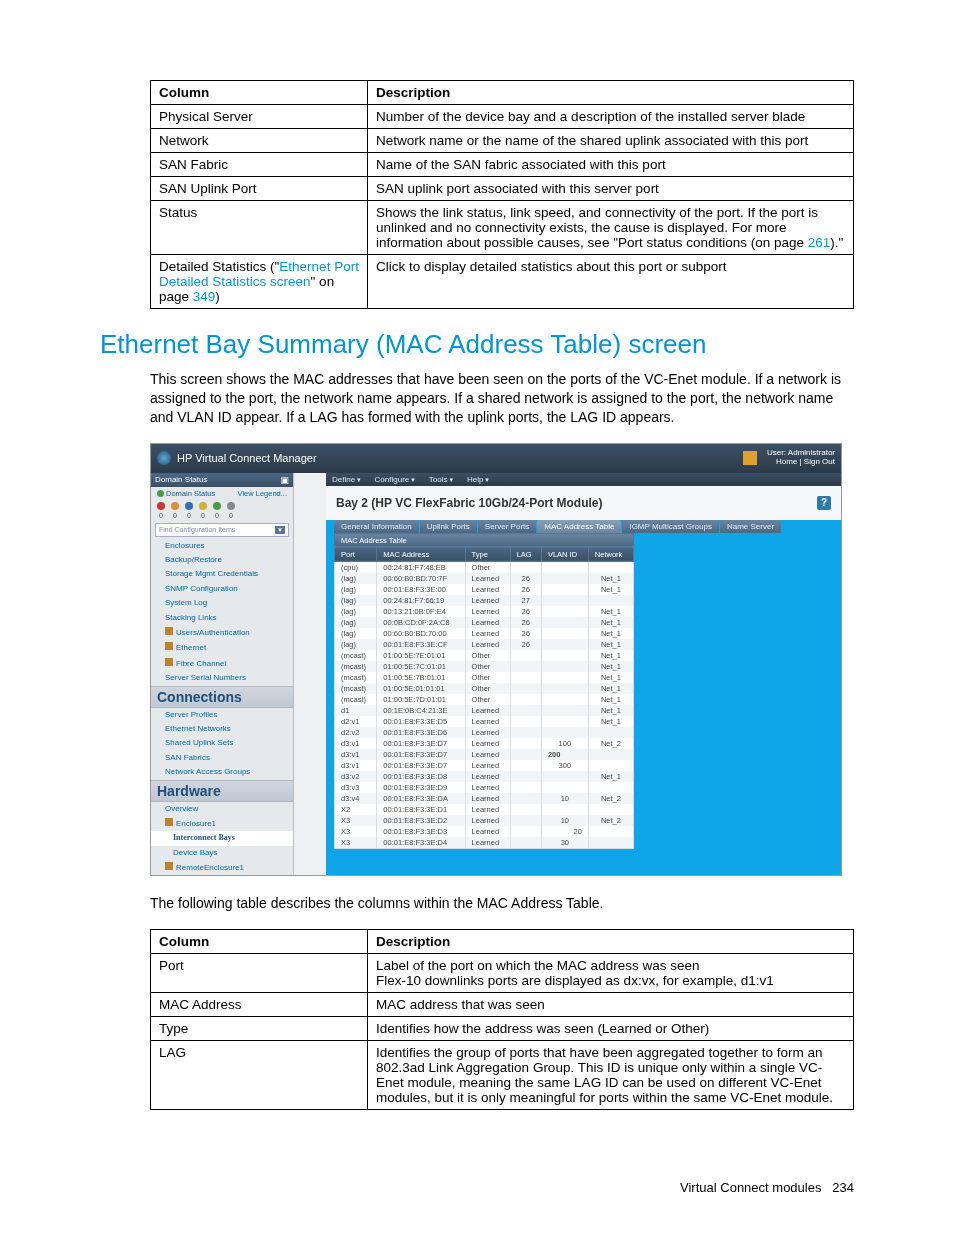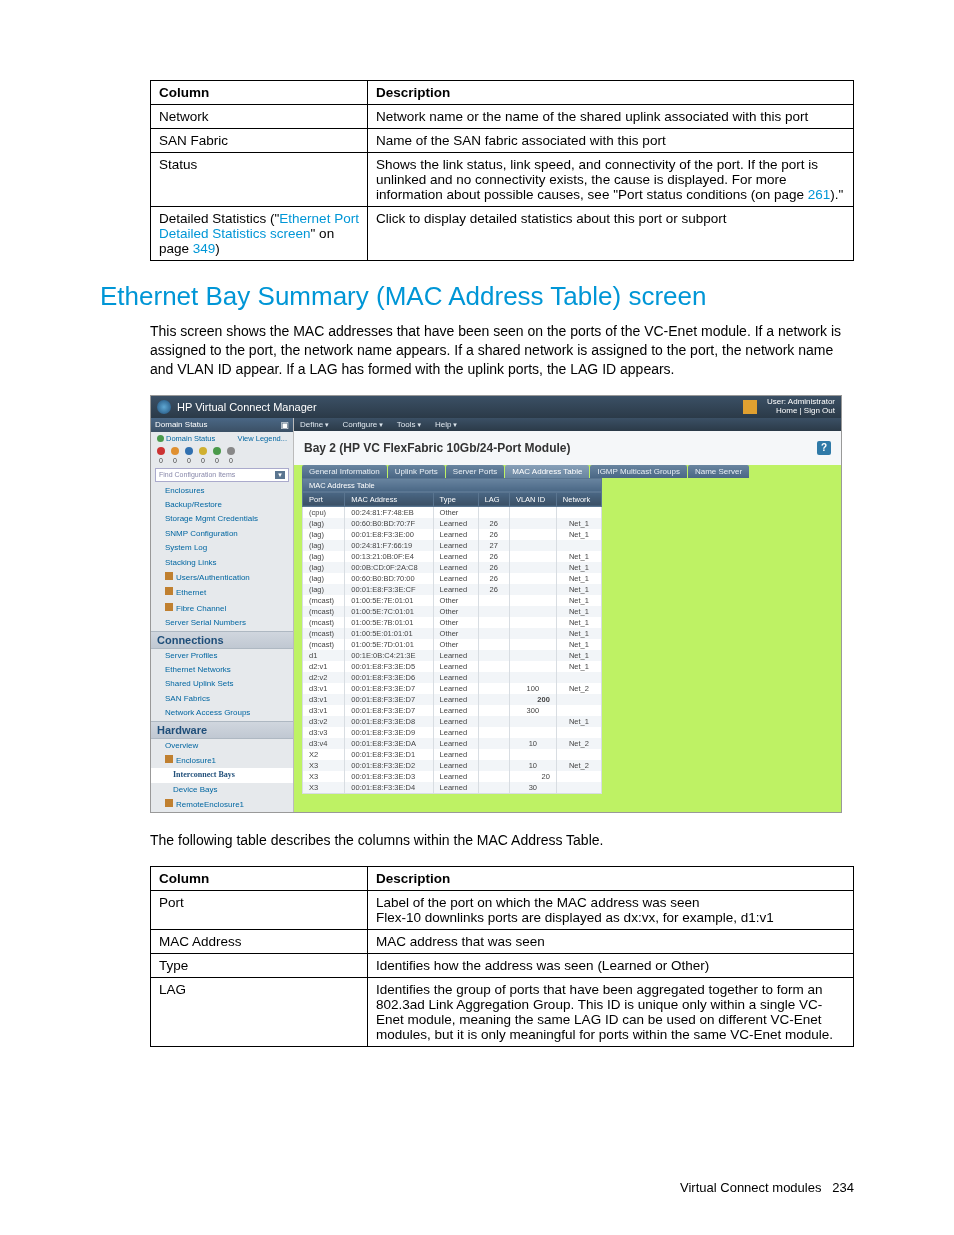--- a/index.html
+++ b/index.html
@@ -61,21 +61,21 @@
     background: #eef0f2;
     font-family: Arial, sans-serif;
     margin: 10px 0 18px 0;
   }
   .app-titlebar {
     display: flex;
     align-items: center;
     justify-content: space-between;
     background: linear-gradient(#3b5065,#2b3a48);
     color: #fff;
-    height: 22px;
+    height: 29px;
     padding: 0 6px;
     font-size: 11px;
   }
   .app-titlebar .left { display:flex; align-items:center; gap:6px;}
   .hp-logo {
     width:14px; height:14px; border-radius:50%;
     background: radial-gradient(circle,#5fa8d3,#1f4e79);
     display:inline-block;
   }
   .app-titlebar .right { font-size:8px; text-align:right; line-height:1.1;}
@@ -103,37 +103,37 @@
   .si.red{background:#cc3333;} .si.or{background:#e09030;} .si.bl{background:#3070b0;} .si.yl{background:#d0b030;} .si.gr{background:#4a9a4a;} .si.gy{background:#888;}
   .status-nums { display:flex; gap:6px; padding:0 6px 2px 6px; font-size:7px; color:#444;}
   .status-nums span{min-width:8px; text-align:center;}
   .find-box {
     margin:2px 4px; height:12px; background:#fff; border:1px solid #aac;
     font-size:7px; color:#88a; padding:0 3px; overflow:hidden; display:flex; align-items:center;
   }
   .section-hdr {
     background: linear-gradient(#d0d6de,#c0c8d2);
     color:#1f4e79;
-    font-size:11px; font-weight:bold;
+    font-size:14px; font-weight:bold;
     padding:2px 6px; border-top:1px solid #aeb8c2; border-bottom:1px solid #aeb8c2;
   }
   .nav-item {
     padding:2px 6px 2px 14px;
     color:#0066a1;
     cursor:pointer;
     line-height:1.3;
   }
   .nav-item.folder::before {
     content:"";
     display:inline-block; width:8px;height:8px; background:#c08030; margin-right:3px;
   }
   .nav-item.sel { background:#fff; font-weight:bold; color:#1f4e79;font-family:Liberation Serif, serif;}
   .nav-item.sub { padding-left:22px; }
 
-  .main-pane { flex:1; background:#bef264; position:relative; }
+  .main-pane { flex:1; background:#0ea5e9; position:relative;margin-left:32px; }
   .menubar {
     background: linear-gradient(#3b5065,#2b3a48);
     color:#e0e8ef; font-size:8px;
     padding:2px 6px;
     display:flex; gap:14px;
   }
   .menubar span::after{content:" \25BE"; font-size:7px;}
   .pane-title {
     background:#f5f7f9;
     padding:10px 10px; font-size:12px; font-weight:bold; color:#333;
@@ -181,26 +181,34 @@
 
     <table class="doc-table">
       <thead>
         <tr>
           <th style="width:200px">Column</th>
           <th>Description</th>
         </tr>
       </thead>
       <tbody id="t1body">
           <tr>
+            <td>Physical Server</td>
+            <td>Number of the device bay and a description of the installed server blade</td>
+          </tr>
+          <tr>
             <td>Network</td>
             <td>Network name or the name of the shared uplink associated with this port</td>
           </tr>
           <tr>
             <td>SAN Fabric</td>
             <td>Name of the SAN fabric associated with this port</td>
+          </tr>
+          <tr>
+            <td>SAN Uplink Port</td>
+            <td>SAN uplink port associated with this server port</td>
           </tr>
           <tr>
             <td>Status</td>
             <td>Shows the link status, link speed, and connectivity of the port. If the port is unlinked and no connectivity exists, the cause is displayed. For more information about possible causes, see "Port status conditions (on page <a class="link">261</a>)."</td>
           </tr>
           <tr>
             <td>Detailed Statistics ("<a class="link">Ethernet Port Detailed Statistics screen</a>" on page <a class="link">349</a>)</td>
             <td>Click to display detailed statistics about this port or subport</td>
           </tr>
         </tbody>
@@ -452,21 +460,21 @@
                     <td>Learned</td>
                     <td style="text-align: center;"></td>
                     <td style="text-align: center;">100</td>
                     <td style="text-align: center;">Net_2</td>
                   </tr>
                   <tr>
                     <td>d3:v1</td>
                     <td>00:01:E8:F3:3E:D7</td>
                     <td>Learned</td>
                     <td style="text-align: center;"></td>
-                    <td style="text-align: right; font-weight: bold;">200</td>
+                    <td style="text-align: left; font-weight: bold;">200</td>
                     <td style="text-align: center;"></td>
                   </tr>
                   <tr>
                     <td>d3:v1</td>
                     <td>00:01:E8:F3:3E:D7</td>
                     <td>Learned</td>
                     <td style="text-align: center;"></td>
                     <td style="text-align: center;">300</td>
                     <td style="text-align: center;"></td>
                   </tr>

